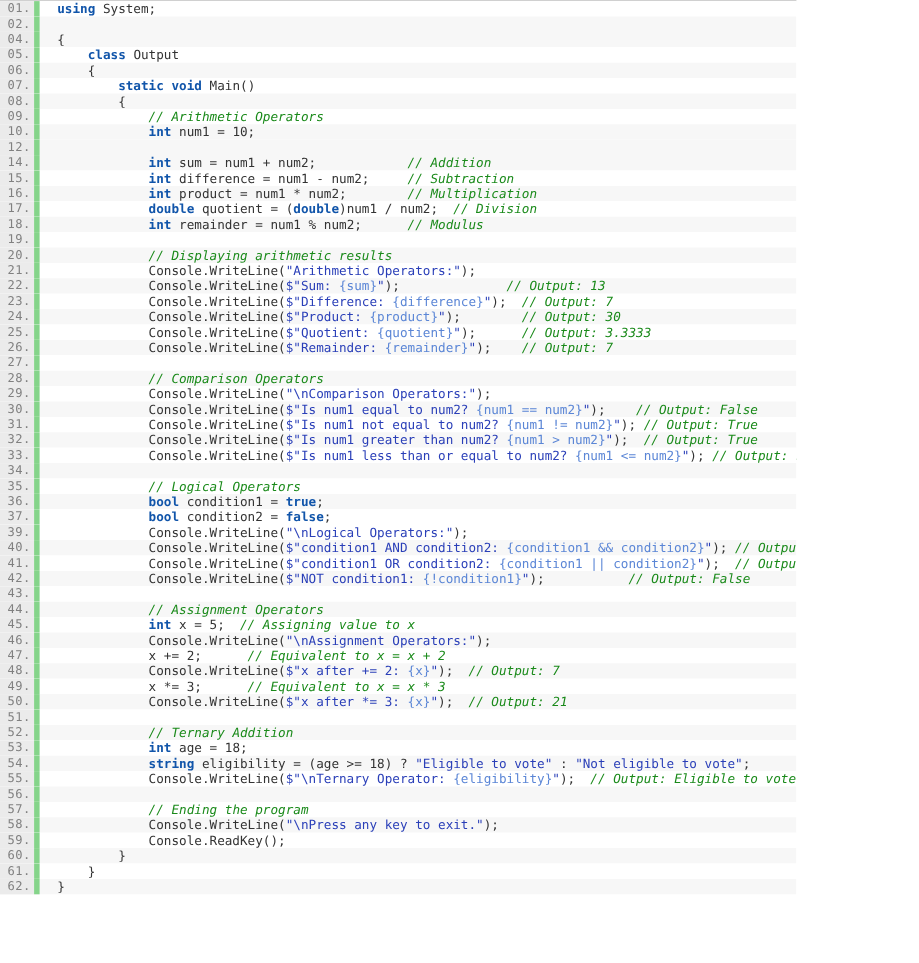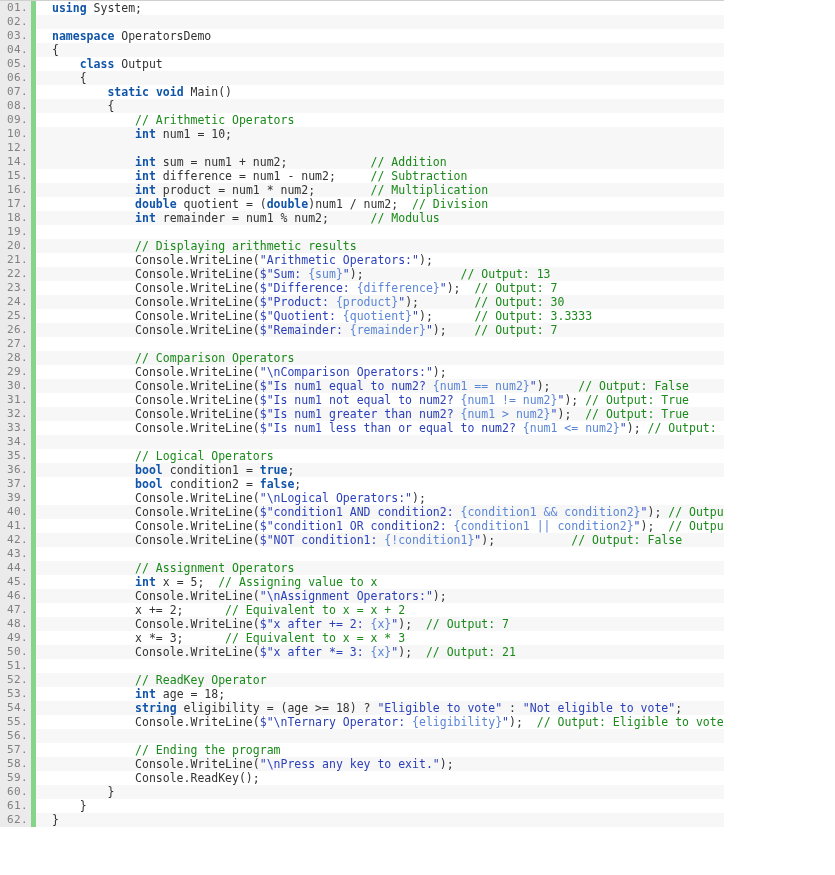--- a/index.html
+++ b/index.html
@@ -56,32 +56,31 @@
     left: 52px;
     top: 0;
     height: 14px;
     font-size: 11.5px;
     line-height: 14px;
     color: #333333;
     white-space: pre;
   }
 
   .kw   { color: #1155aa; font-weight: bold; }
-  .cmt  { color: #1a8a1a; }
+  .cmt  { color: #1a8a1a; font-style: italic; }
   .str  { color: #2a3fb8; }
   .hole { color: #5b86d6; }
   .pl   { color: #333333; }
 </style>
 </head>
 <body>
 
 <div id="editor">
     <div class="code-line"><div class="gutter">01.</div><div class="gbar"></div><div class="code"><span class="kw">using</span><span class="pl"> System;</span></div></div>
     <div class="code-line alt"><div class="gutter">02.</div><div class="gbar"></div><div class="code"></div></div>
-    <div class="code-line"><div class="gutter">03.</div><div class="gbar"></div><div class="code"><span class="kw">namespace</span><span class="pl"> OperatorsDemo</span></div></div>
     <div class="code-line alt"><div class="gutter">04.</div><div class="gbar"></div><div class="code"><span class="pl">{</span></div></div>
     <div class="code-line"><div class="gutter">05.</div><div class="gbar"></div><div class="code"><span class="pl">    </span><span class="kw">class</span><span class="pl"> Output</span></div></div>
     <div class="code-line alt"><div class="gutter">06.</div><div class="gbar"></div><div class="code"><span class="pl">    {</span></div></div>
     <div class="code-line"><div class="gutter">07.</div><div class="gbar"></div><div class="code"><span class="pl">        </span><span class="kw">static</span><span class="pl"> </span><span class="kw">void</span><span class="pl"> Main()</span></div></div>
     <div class="code-line alt"><div class="gutter">08.</div><div class="gbar"></div><div class="code"><span class="pl">        {</span></div></div>
     <div class="code-line"><div class="gutter">09.</div><div class="gbar"></div><div class="code"><span class="pl">            </span><span class="cmt">// Arithmetic Operators</span></div></div>
     <div class="code-line alt"><div class="gutter">10.</div><div class="gbar"></div><div class="code"><span class="pl">            </span><span class="kw">int</span><span class="pl"> num1 = 10;</span></div></div>
     <div class="code-line alt"><div class="gutter">12.</div><div class="gbar"></div><div class="code"></div></div>
     <div class="code-line alt"><div class="gutter">14.</div><div class="gbar"></div><div class="code"><span class="pl">            </span><span class="kw">int</span><span class="pl"> sum = num1 + num2;            </span><span class="cmt">// Addition</span></div></div>
     <div class="code-line"><div class="gutter">15.</div><div class="gbar"></div><div class="code"><span class="pl">            </span><span class="kw">int</span><span class="pl"> difference = num1 - num2;     </span><span class="cmt">// Subtraction</span></div></div>
@@ -113,21 +112,21 @@
     <div class="code-line alt"><div class="gutter">42.</div><div class="gbar"></div><div class="code"><span class="pl">            Console.WriteLine(</span><span class="str">$"NOT condition1: </span><span class="hole">{!condition1}</span><span class="str">"</span><span class="pl">);           </span><span class="cmt">// Output: False</span></div></div>
     <div class="code-line"><div class="gutter">43.</div><div class="gbar"></div><div class="code"></div></div>
     <div class="code-line alt"><div class="gutter">44.</div><div class="gbar"></div><div class="code"><span class="pl">            </span><span class="cmt">// Assignment Operators</span></div></div>
     <div class="code-line"><div class="gutter">45.</div><div class="gbar"></div><div class="code"><span class="pl">            </span><span class="kw">int</span><span class="pl"> x = 5;  </span><span class="cmt">// Assigning value to x</span></div></div>
     <div class="code-line alt"><div class="gutter">46.</div><div class="gbar"></div><div class="code"><span class="pl">            Console.WriteLine(</span><span class="str">"\nAssignment Operators:"</span><span class="pl">);</span></div></div>
     <div class="code-line"><div class="gutter">47.</div><div class="gbar"></div><div class="code"><span class="pl">            x += 2;      </span><span class="cmt">// Equivalent to x = x + 2</span></div></div>
     <div class="code-line alt"><div class="gutter">48.</div><div class="gbar"></div><div class="code"><span class="pl">            Console.WriteLine(</span><span class="str">$"x after += 2: </span><span class="hole">{x}</span><span class="str">"</span><span class="pl">);  </span><span class="cmt">// Output: 7</span></div></div>
     <div class="code-line"><div class="gutter">49.</div><div class="gbar"></div><div class="code"><span class="pl">            x *= 3;      </span><span class="cmt">// Equivalent to x = x * 3</span></div></div>
     <div class="code-line alt"><div class="gutter">50.</div><div class="gbar"></div><div class="code"><span class="pl">            Console.WriteLine(</span><span class="str">$"x after *= 3: </span><span class="hole">{x}</span><span class="str">"</span><span class="pl">);  </span><span class="cmt">// Output: 21</span></div></div>
     <div class="code-line"><div class="gutter">51.</div><div class="gbar"></div><div class="code"></div></div>
-    <div class="code-line alt"><div class="gutter">52.</div><div class="gbar"></div><div class="code"><span class="pl">            </span><span class="cmt">// ReadKey Operator</span></div></div>
+    <div class="code-line alt"><div class="gutter">52.</div><div class="gbar"></div><div class="code"><span class="pl">            </span><span class="cmt">// Ternary Addition</span></div></div>
     <div class="code-line"><div class="gutter">53.</div><div class="gbar"></div><div class="code"><span class="pl">            </span><span class="kw">int</span><span class="pl"> age = 18;</span></div></div>
     <div class="code-line alt"><div class="gutter">54.</div><div class="gbar"></div><div class="code"><span class="pl">            </span><span class="kw">string</span><span class="pl"> eligibility = (age &gt;= 18) ? </span><span class="str">"Eligible to vote"</span><span class="pl"> : </span><span class="str">"Not eligible to vote"</span><span class="pl">;</span></div></div>
     <div class="code-line"><div class="gutter">55.</div><div class="gbar"></div><div class="code"><span class="pl">            Console.WriteLine(</span><span class="str">$"\nTernary Operator: </span><span class="hole">{eligibility}</span><span class="str">"</span><span class="pl">);  </span><span class="cmt">// Output: Eligible to vote</span></div></div>
     <div class="code-line alt"><div class="gutter">56.</div><div class="gbar"></div><div class="code"></div></div>
     <div class="code-line"><div class="gutter">57.</div><div class="gbar"></div><div class="code"><span class="pl">            </span><span class="cmt">// Ending the program</span></div></div>
     <div class="code-line alt"><div class="gutter">58.</div><div class="gbar"></div><div class="code"><span class="pl">            Console.WriteLine(</span><span class="str">"\nPress any key to exit."</span><span class="pl">);</span></div></div>
     <div class="code-line"><div class="gutter">59.</div><div class="gbar"></div><div class="code"><span class="pl">            Console.ReadKey();</span></div></div>
     <div class="code-line alt"><div class="gutter">60.</div><div class="gbar"></div><div class="code"><span class="pl">        }</span></div></div>
     <div class="code-line"><div class="gutter">61.</div><div class="gbar"></div><div class="code"><span class="pl">    }</span></div></div>
     <div class="code-line alt"><div class="gutter">62.</div><div class="gbar"></div><div class="code"><span class="pl">}</span></div></div>

